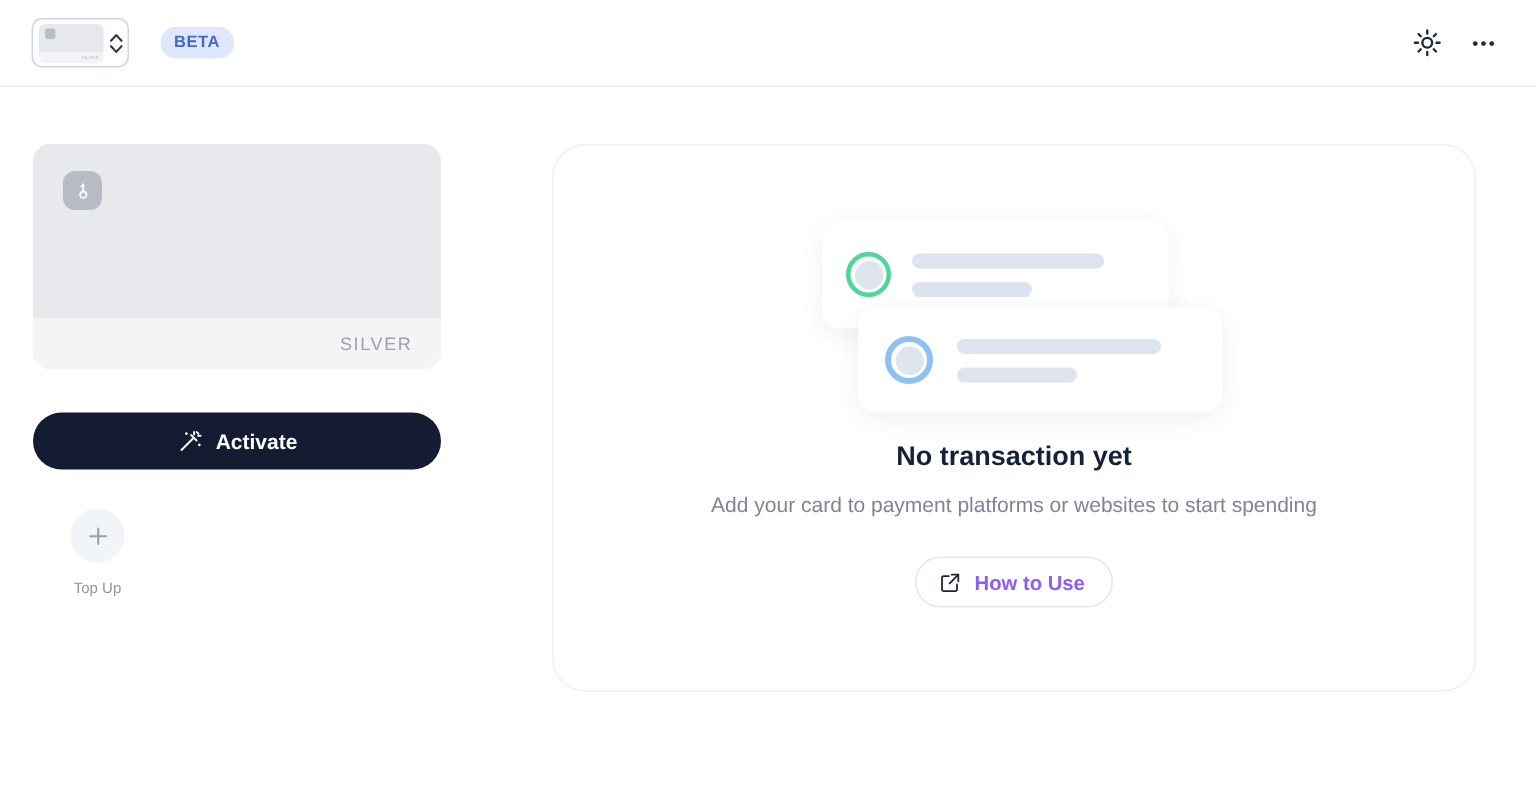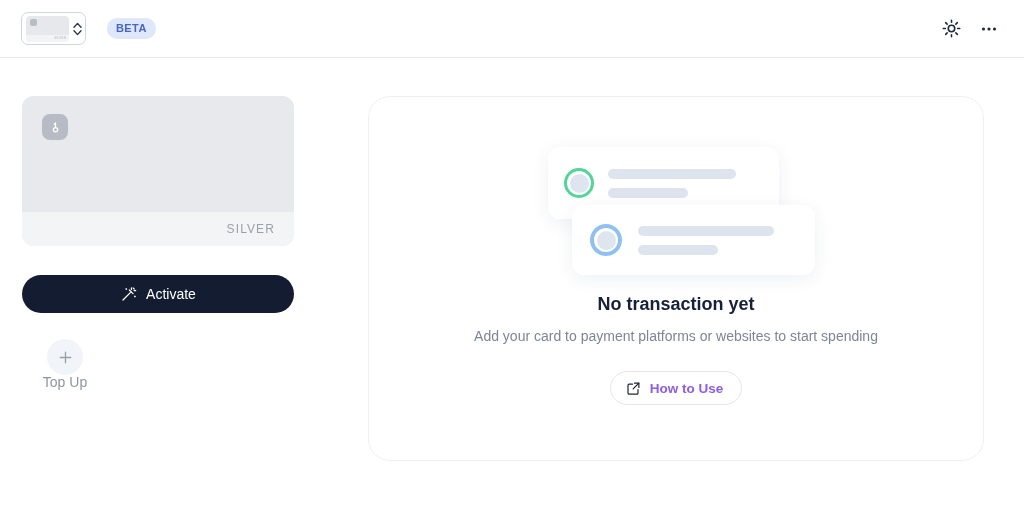--- a/index.html
+++ b/index.html
@@ -165,21 +165,21 @@
     height: 38px;
     background: #131c31;
     color: #ffffff;
     border: none;
     border-radius: 19px;
     display: flex;
     align-items: center;
     justify-content: center;
     gap: 9px;
     font-size: 14px;
-    font-weight: normal;
+    font-weight: bold;
     font-family: "Liberation Sans", sans-serif;
     cursor: pointer;
   }
 
   .actions-row {
     margin-top: 26px;
     display: flex;
     width: 272px;
     padding: 0 12px 0 10px;
     justify-content: space-between;
@@ -194,21 +194,22 @@
   .action-circle {
     width: 36px;
     height: 36px;
     border-radius: 50%;
     background: #f1f4f9;
     display: flex;
     align-items: center;
     justify-content: center;
   }
   .action-label {
-    font-size: 14px;
+    margin-top: 11px;
+    font-size: 10px;
     color: #8f95a3;
     line-height: 14px;
   }
 
   
   .panel {
     margin-left: 74px;
     margin-right: 0;
     width: 616px;
     height: 365px;

